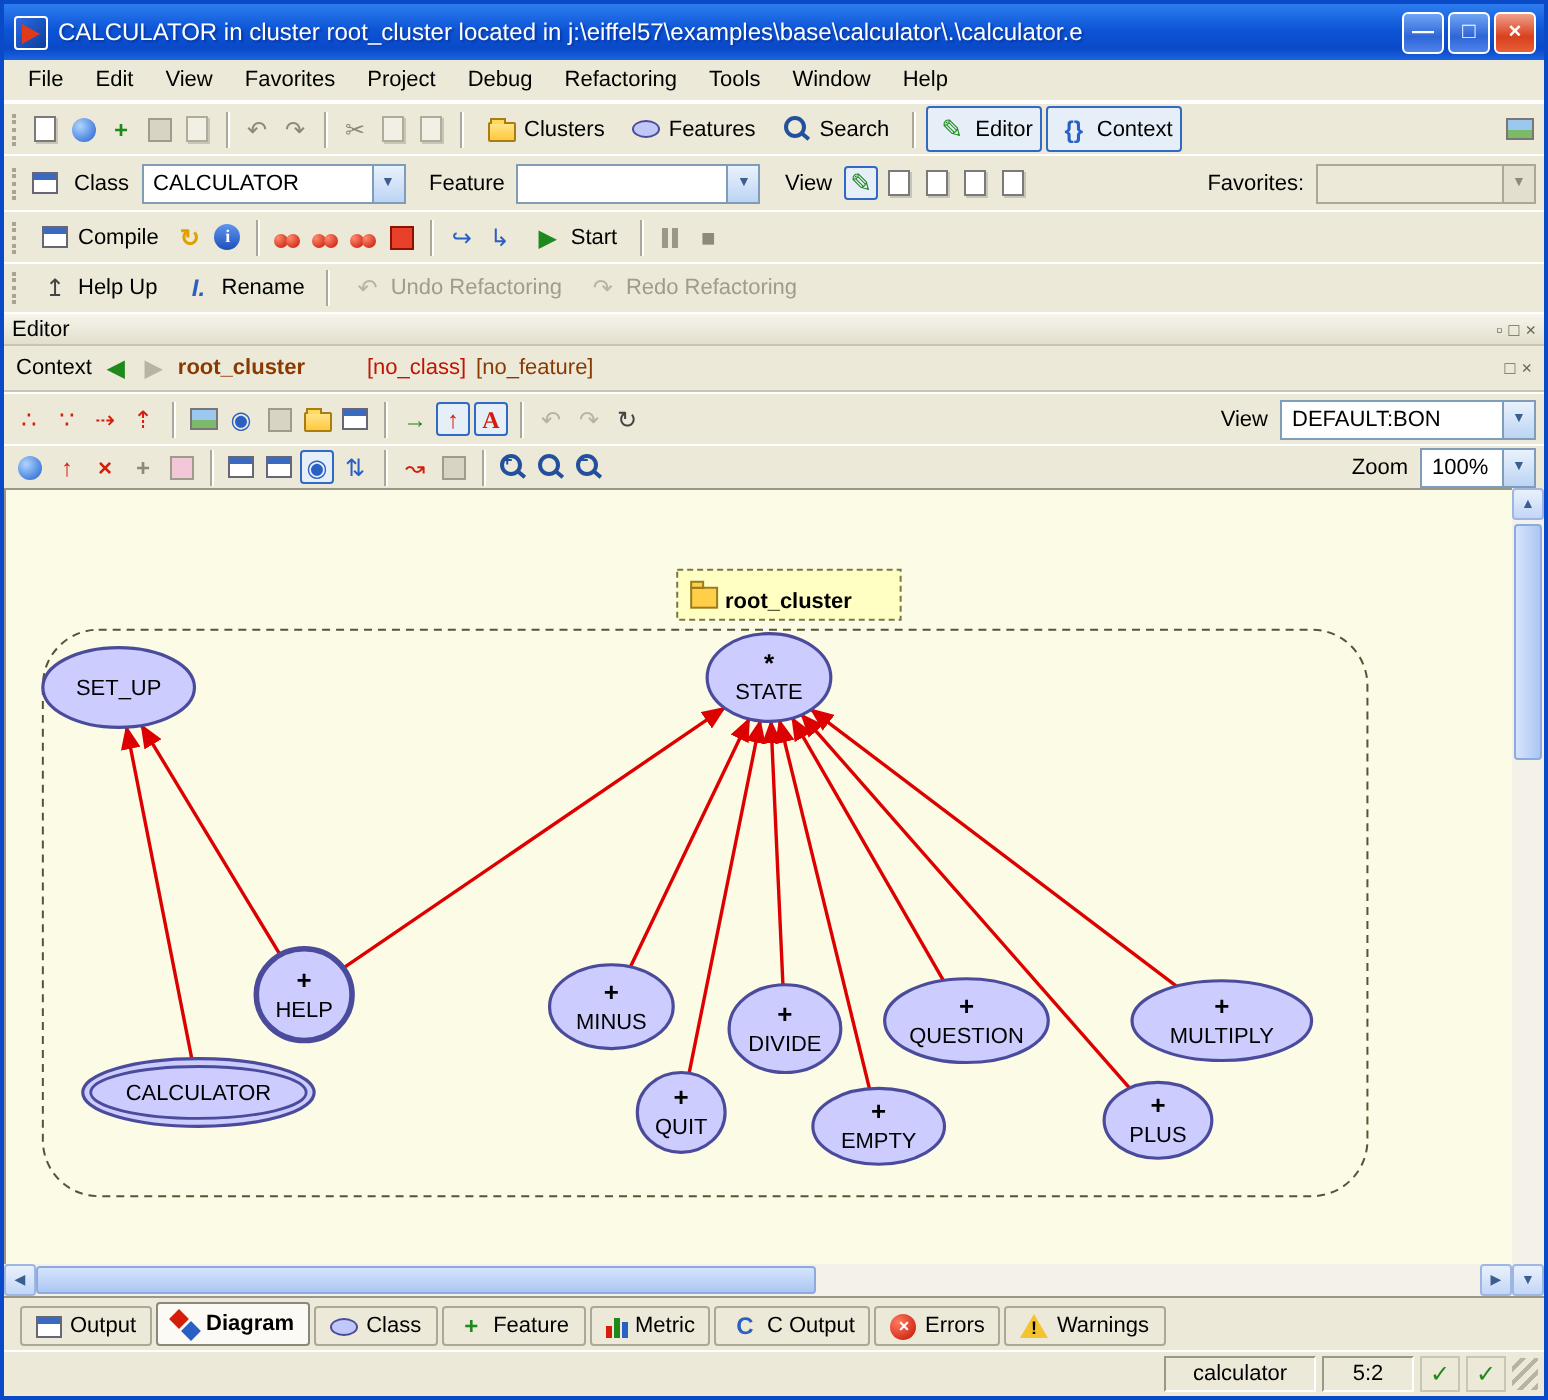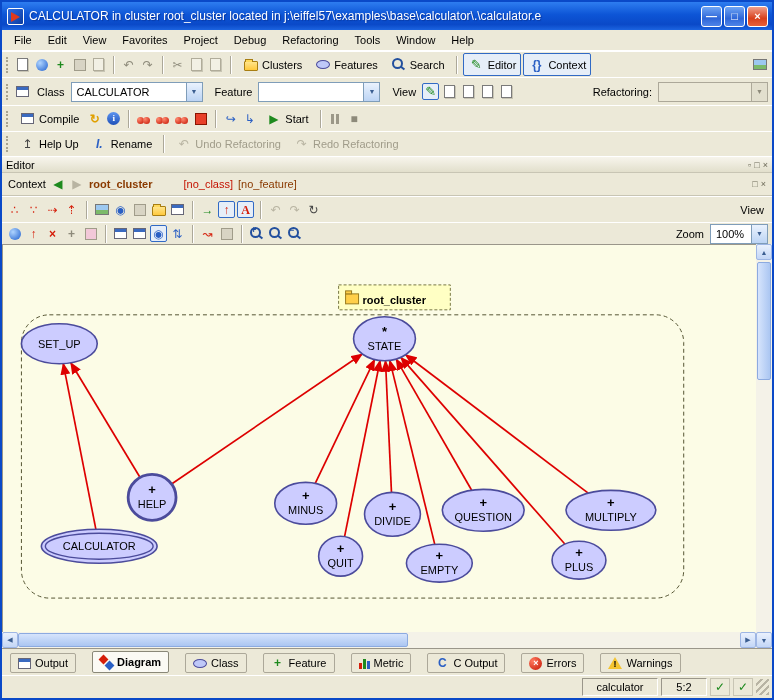--- a/index.html
+++ b/index.html
@@ -84,21 +84,21 @@
   
   .hscroll { height:16px; width:754px; display:flex; background:#F4F2E8; }
   .vscroll { width:16px; height:404px; display:flex; flex-direction:column; background:#F4F2E8; }
   .sb-btn { width:16px; height:16px; flex:none; background:linear-gradient(#EAF1FD,#C3D6F6); border:1px solid #9EB6E4; border-radius:2px; color:#3B5E91; font-size:7px; display:flex; align-items:center; justify-content:center; }
   .sb-track { flex:1; position:relative; }
   .sb-thumb { position:absolute; background:linear-gradient(90deg,#D6E4FC,#ABC6F2); border:1px solid #8CAAE0; border-radius:2px; }
   .hscroll .sb-thumb { top:1px; bottom:1px; left:0; width:390px; background:linear-gradient(180deg,#D6E4FC,#ABC6F2); }
   .vscroll .sb-thumb { left:1px; right:1px; top:2px; height:118px; }
 
   
-  .tabbar { height:27px; background:#ECE9D8; border-top:1px solid #9A968A; display:flex; align-items:flex-end; gap:16px; padding:3px 2px 2px 8px; }
+  .tabbar { height:27px; background:#ECE9D8; border-top:1px solid #9A968A; display:flex; align-items:flex-end; gap:2px; padding:3px 2px 2px 8px; }
   .tab { height:20px; display:flex; align-items:center; gap:4px; padding:0 7px; border:1px solid #ACA899; border-radius:2px; background:#ECE9D8; white-space:nowrap; }
   .tab.active { background:#FBFAF4; border-color:#8A8878; font-weight:bold; height:22px; }
   .diamond-pair { position:relative; width:13px; height:13px; }
   .diamond-pair::before { content:""; position:absolute; left:0; top:0; width:7px; height:7px; transform:rotate(45deg); background:#D51E0A; }
   .diamond-pair::after { content:""; position:absolute; left:6px; top:6px; width:7px; height:7px; transform:rotate(45deg); background:#2A5FC4; }
 
   
   .statusbar { height:23px; background:#ECE9D8; border-top:1px solid #fff; display:flex; align-items:center; gap:3px; padding:0 3px; }
   .status-spring { flex:1; }
   .status-field { height:18px; border:1px solid; border-color:#9A968A #FFF #FFF #9A968A; display:flex; align-items:center; justify-content:center; padding:0 7px; background:#ECE9D8; }
@@ -216,21 +216,21 @@
     <span class="ic">
         <span class="doc"></span>
       </span>
     <span class="ic">
         <span class="doc"></span>
       </span>
     <span class="ic">
         <span class="doc"></span>
       </span>
     <span style="flex:1"></span>
-    <span style="margin-right:4px">Refactoring:</span>
+    <span style="margin-right:4px">Favorites:</span>
     <span class="combo disabled" style="width:110px">
       <span class="val"></span>
       <span class="drop">▼</span>
     </span>
   </div>
 
   <div class="toolbar" style="height:26px">
     <span class="grip"></span>
     <span class="tbtn">
       <span class="ic">
@@ -338,20 +338,24 @@
     <span class="sep"></span>
     <span class="ic green" style="font-weight:bold">→</span>
     <span class="ic tbtn toggled red" style="font-weight:bold">↑</span>
     <span class="ic tbtn toggled red" style="font-weight:bold;font-family:'Liberation Serif',serif">A</span>
     <span class="sep"></span>
     <span class="ic dim">↶</span>
     <span class="ic dim">↷</span>
     <span class="ic dark">↻</span>
     <span style="flex:1"></span>
     <span style="margin-right:4px">View</span>
+    <span class="combo" style="width:128px">
+      <span class="val">DEFAULT:BON</span>
+      <span class="drop">▼</span>
+    </span>
   </div>
 
   <div class="toolbar" style="height:22px">
     <span class="ic">
         <span class="sphere"></span>
       </span>
     <span class="ic red" style="font-weight:bold">↑</span>
     <span class="ic red" style="font-weight:bold">×</span>
     <span class="ic gray" style="font-weight:bold">+</span>
     <span class="ic">

